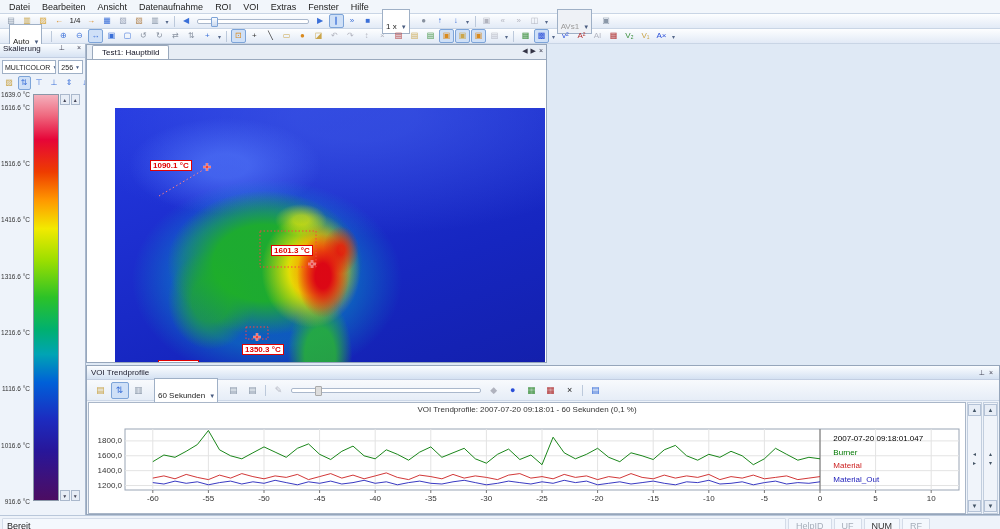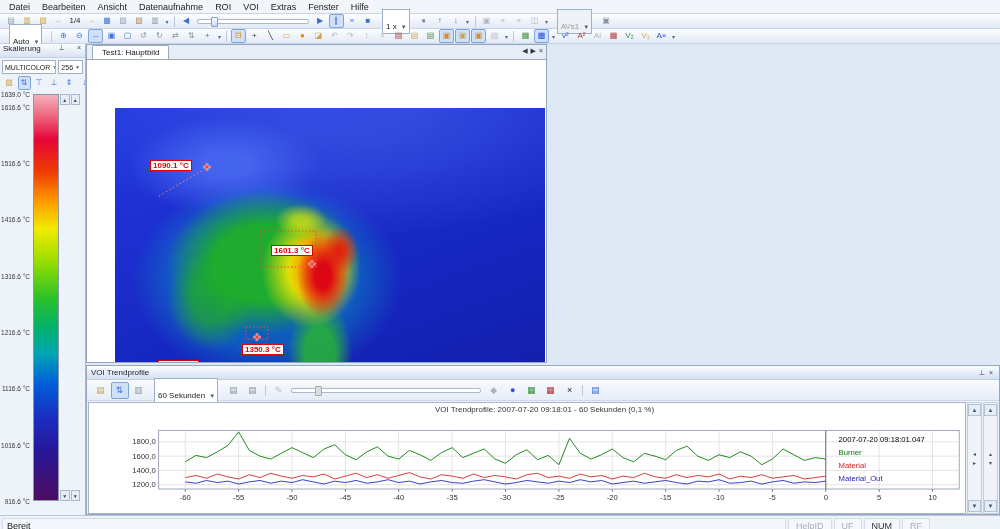--- a/index.html
+++ b/index.html
@@ -79,21 +79,21 @@
   .ref-wedge{position:absolute;left:0;top:0;width:100%;height:100%;background:#0a0a0a;
     clip-path:polygon(176px 92px, 203px 102px, 152px 304px, 96px 304px);filter:blur(2px);}
   
   .trend-panel{flex:1;display:flex;flex-direction:column;background:#eef3fa;border:1px solid #96a6bb;min-height:0;}
   .tp-title{height:13px;display:flex;align-items:center;background:linear-gradient(#fbfdff,#d4e1f2);border-bottom:1px solid #c2cee2;padding:0 4px;font-size:8px;color:#223;}
   .tp-title .sp{flex:1;}
   .tp-toolbar{height:20px;display:flex;align-items:center;background:linear-gradient(#f8fafd,#e6edf7);border-bottom:1px solid #ccd7e7;padding:0 4px;}
   .tp-toolbar .tbtn{min-width:16px;height:15px;font-size:9px;}
   .tp-toolbar .tslider{width:190px;}
   .tp-main{flex:1;display:flex;min-height:0;padding:1px 1px 0 1px;}
-  .chart-zone{flex:1;position:relative;background:#fff;border:1px solid #a9b6c8;display:flex;flex-direction:column;min-width:0;padding-left:35px;}
+  .chart-zone{flex:1;position:relative;background:#fff;border:1px solid #a9b6c8;display:flex;flex-direction:column;min-width:0;}
   .chart-title{height:12px;text-align:center;font-size:8px;color:#333;padding-top:2px;}
   .chart-svg{flex:1;width:100%;}
   .tp-scroll{width:13px;margin-left:1px;background:#f0f4fa;border:1px solid #c2cede;display:flex;flex-direction:column;align-items:center;justify-content:space-between;font-size:6px;color:#456;}
   .tp-scroll .sa{width:11px;height:10px;display:flex;align-items:center;justify-content:center;background:#e7edf6;border:1px solid #b4c2d6;margin:1px 0;}
   .tp-scroll .mid{flex:1;display:flex;flex-direction:column;justify-content:center;gap:2px;}
   .tp-tabs{height:17px;display:flex;align-items:center;gap:2px;padding:1px 4px;border-top:1px solid #ccd7e7;background:#eef3fa;}
   .vtab{display:flex;align-items:center;gap:3px;height:13px;padding:0 6px;border:1px solid #aab9cd;background:#e2e9f3;font-size:8px;color:#223;}
   .vtab.active{background:#fff;font-weight:bold;}
   .vtab-ico{width:8px;height:8px;border:1px solid #c03030;background:linear-gradient(#fff 40%,#e88 40%);}
   

